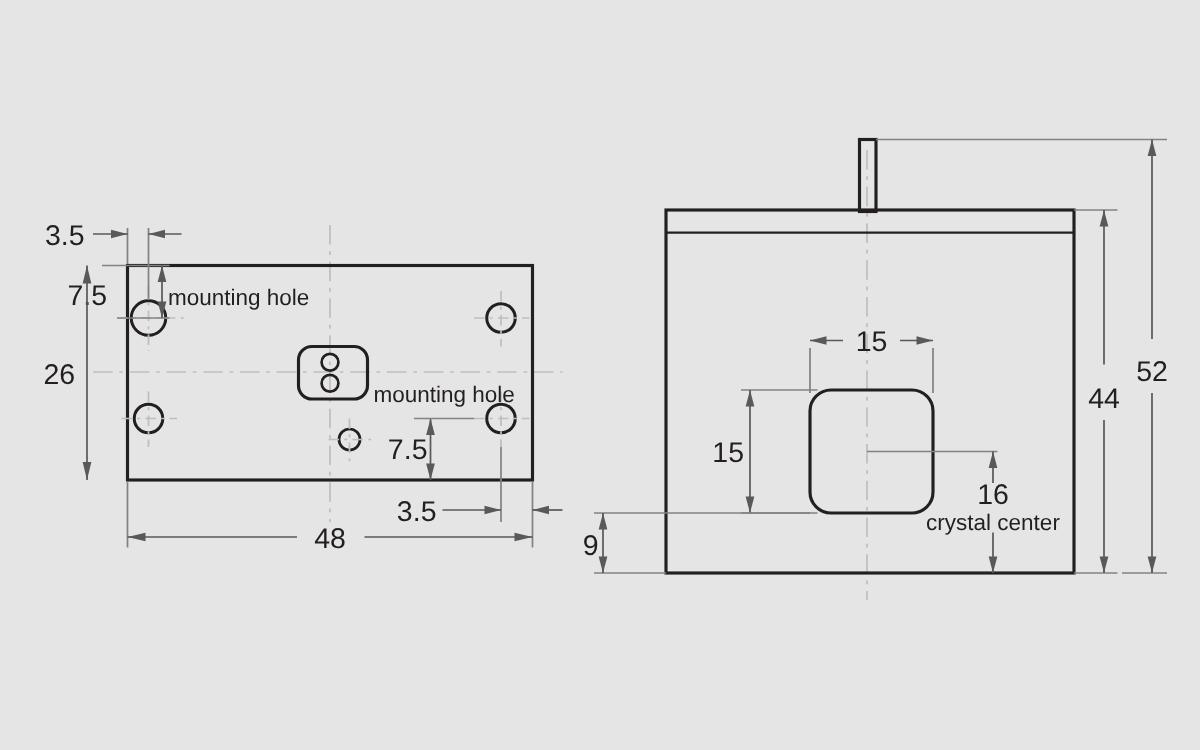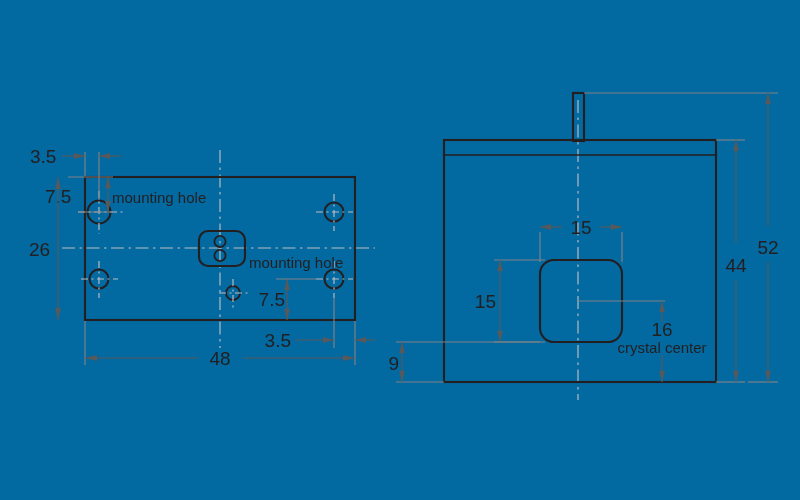--- a/index.html
+++ b/index.html
@@ -11,21 +11,21 @@
   body {
     width: 800px;
     height: 500px;
     font-family: "Liberation Sans", sans-serif;
     overflow: hidden;
   }
   #drawing-root {
     position: relative;
     width: 800px;
     height: 500px;
-    background: #0369a1;
+    background: #e5e5e5;
   }
   svg#cad {
     display: block;
     width: 800px;
     height: 500px;
   }
   .outline {
     fill: none;
     stroke: #231f20;
     stroke-width: 2.1;

